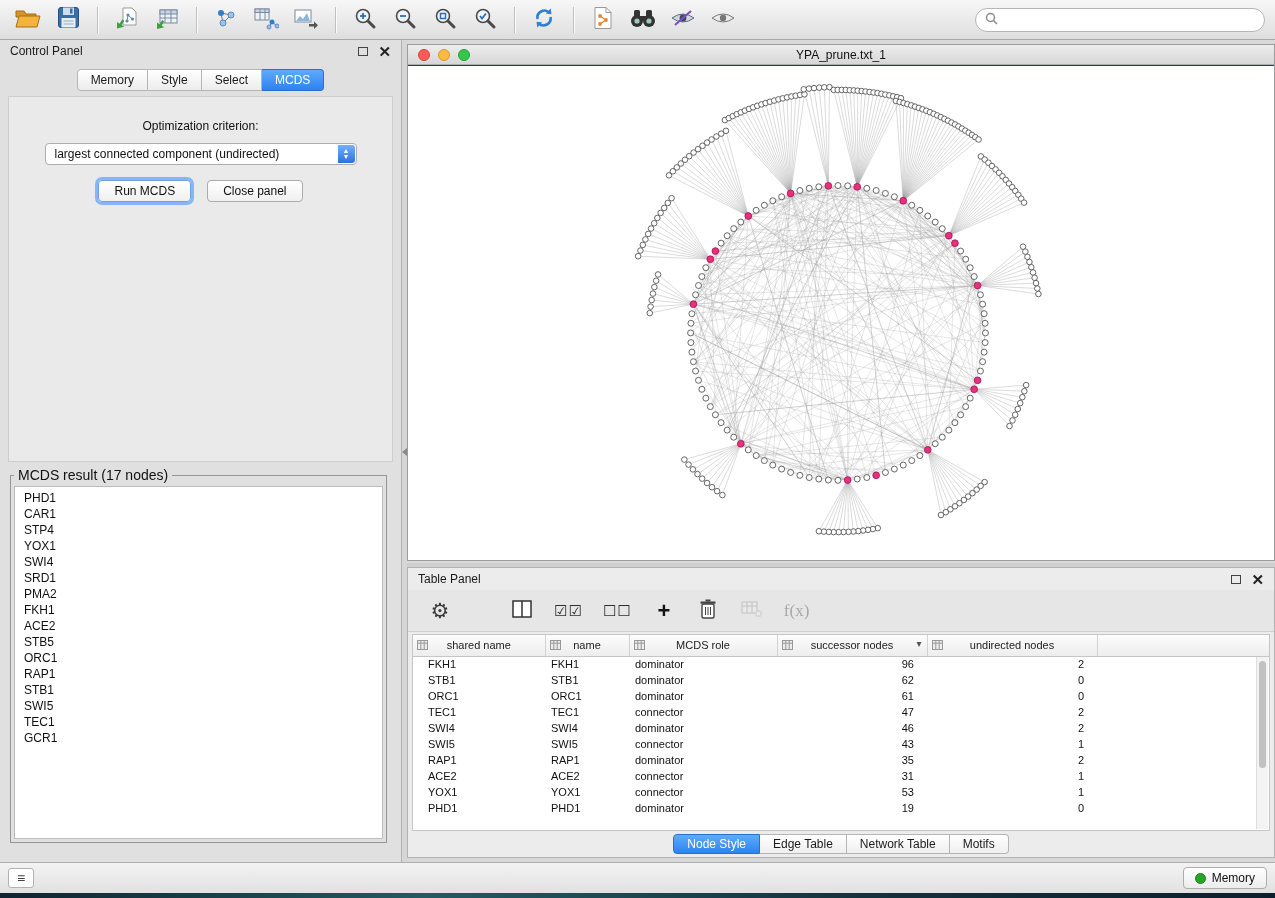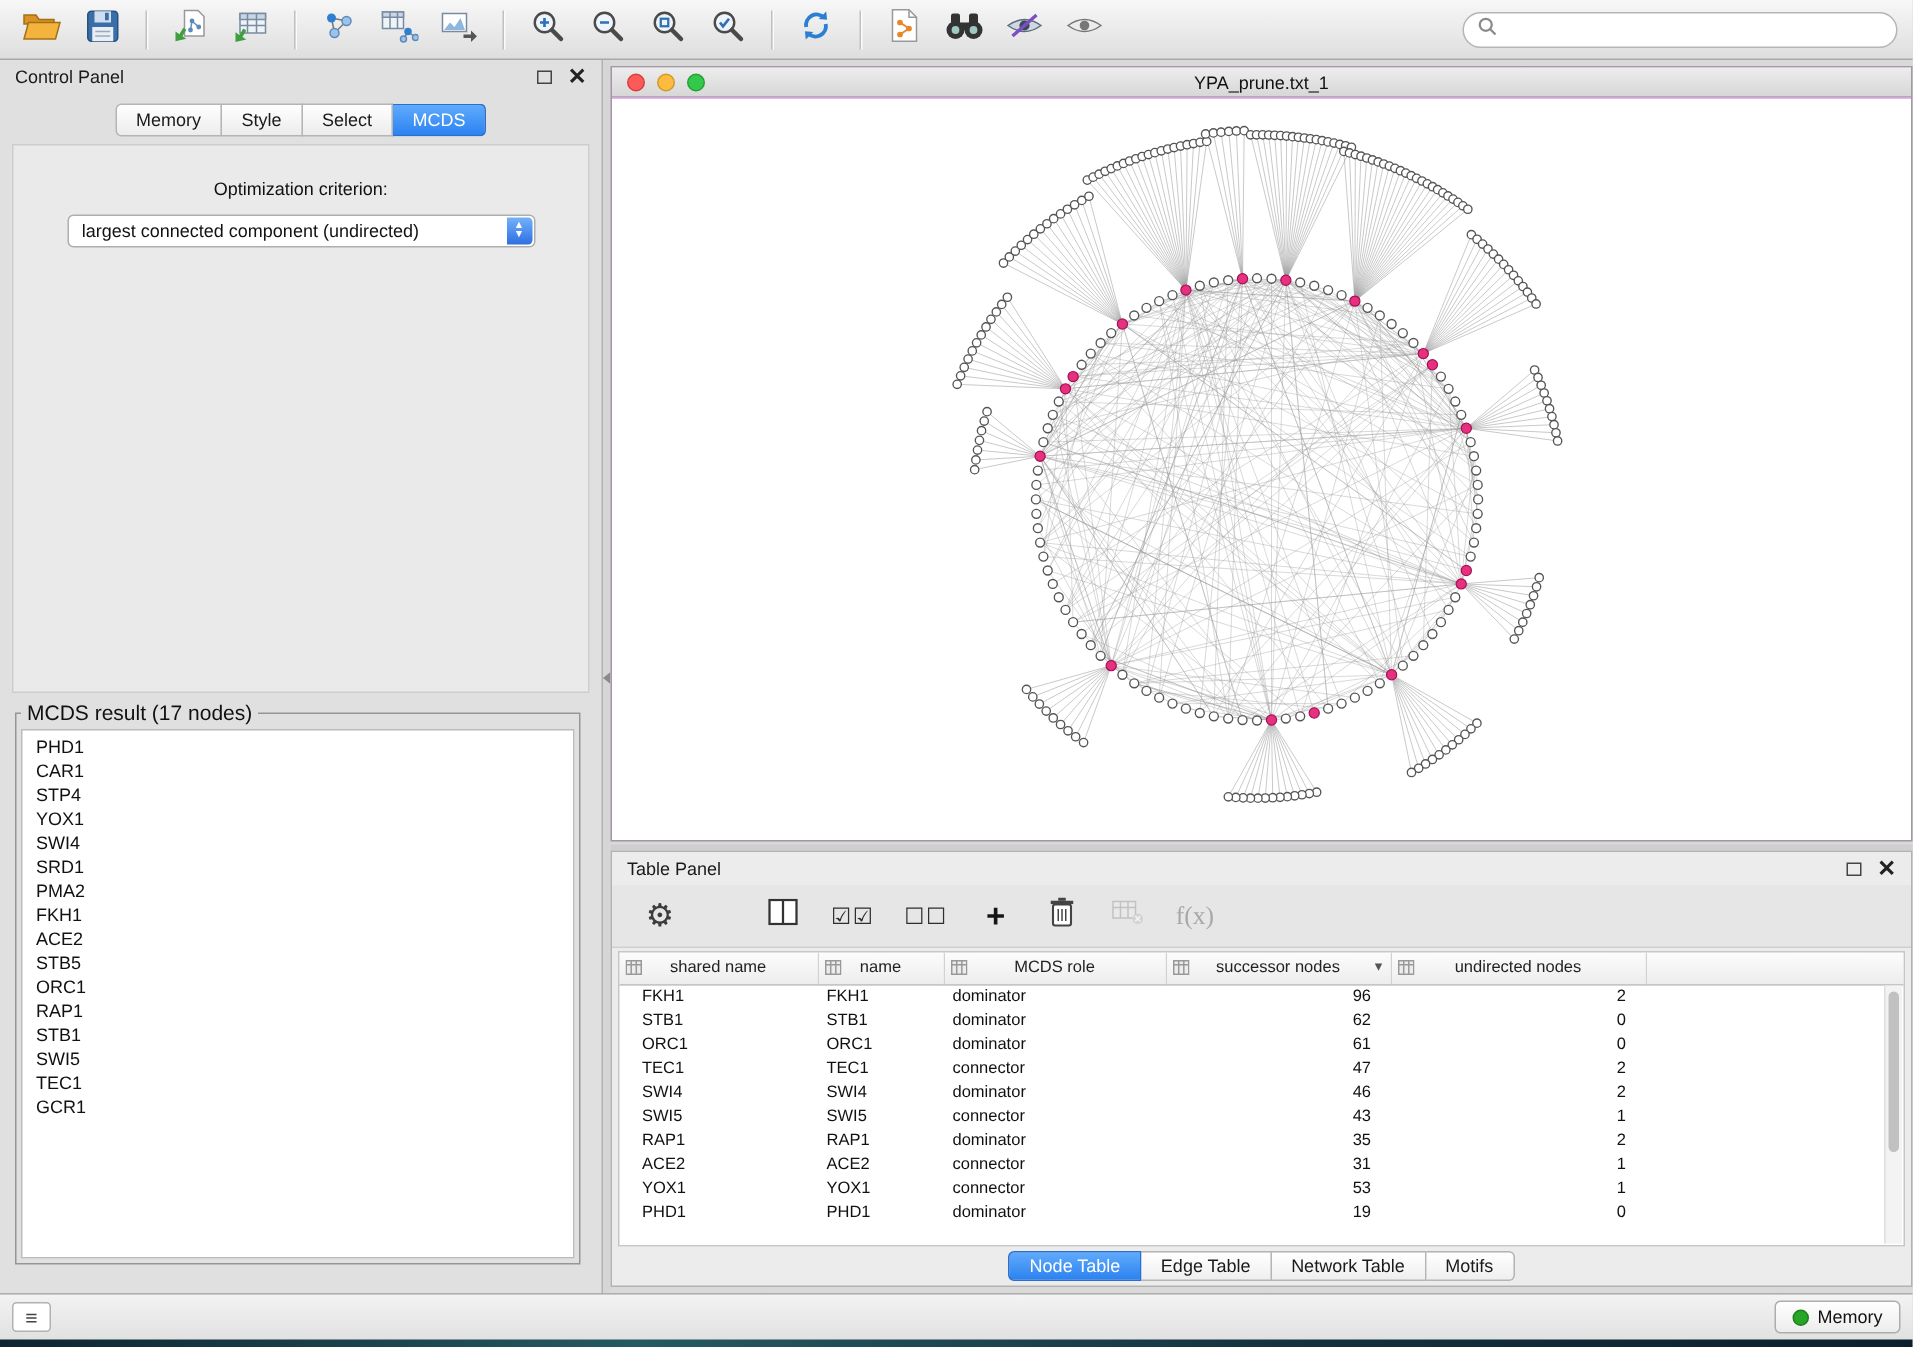--- a/index.html
+++ b/index.html
@@ -54,21 +54,21 @@
   
   .vsplit { position:absolute; left:402px; top:40px; width:5px; bottom:36px; background:#d6d6d6; }
   .vsplit .handles { position:absolute; top:405px; left:0; }
   .tri { width:0; height:0; margin:3px 0; }
   .tri.left  { border-top:4px solid transparent; border-bottom:4px solid transparent; border-right:5px solid #8a8a8a; }
   .tri.right { border-top:4px solid transparent; border-bottom:4px solid transparent; border-left:5px solid #8a8a8a; }
 
   
   .right { position:absolute; left:407px; top:40px; right:0; bottom:36px; background:#d9d9d9; }
   .network-window { position:absolute; left:0; top:4px; right:0; height:517px;
-    background:#f0abfc; border:1px solid #9d9d9d; }
+    background:#0c4a6e; border:1px solid #9d9d9d; }
   .titlebar { height:20px; background:linear-gradient(#ededed,#d7d7d7);
     border-bottom:1px solid #adadad; display:flex; align-items:center; position:relative; }
   .lights { display:flex; gap:8px; padding-left:10px; z-index:2; }
   .light { width:12px; height:12px; border-radius:50%; }
   .light.red    { background:#fc5b57; border:1px solid #d8403c; }
   .light.yellow { background:#fdbc40; border:1px solid #d09a2a; }
   .light.green  { background:#34c84a; border:1px solid #23a135; }
   .title-text { position:absolute; left:0; right:0; text-align:center; font-size:12px; color:#111; }
   .net-canvas { position:absolute; left:0; top:21px; right:0; bottom:0; background:#fff; }
   .net-canvas svg { width:100%; height:100%; display:block; }
@@ -305,20 +305,24 @@
       <div class="ctab active">MCDS</div>
     </div>
   <div class="tab-page">
     <div class="opt-label">Optimization criterion:</div>
     <div class="select">
       <span>largest connected component (undirected)</span>
       <span class="stepper">
           <span>▲</span>
           <span>▼</span>
         </span>
+    </div>
+    <div class="btn-row">
+      <button class="btn focus">Run MCDS</button>
+      <button class="btn">Close panel</button>
     </div>
   </div>
   <fieldset class="mcds">
     <legend>MCDS result (17 nodes)</legend>
     <div class="result-list">
         <div class="result-item">PHD1</div>
         <div class="result-item">CAR1</div>
         <div class="result-item">STP4</div>
         <div class="result-item">YOX1</div>
         <div class="result-item">SWI4</div>
@@ -1277,21 +1281,21 @@
               <td class="num">0</td>
               <td></td>
             </tr>
           </tbody>
       </table>
       <div class="tp-scrollbar">
           <div class="tp-thumb"></div>
         </div>
     </div>
     <div class="table-tabs">
-        <div class="btab active">Node Table</div>
+        <div class="btab active">Node Style</div>
         <div class="btab">Edge Table</div>
         <div class="btab">Network Table</div>
         <div class="btab">Motifs</div>
       </div>
   </div>
 </div>
 
 <div class="statusbar">
   <div class="menu-btn">
       <span>≡</span>

